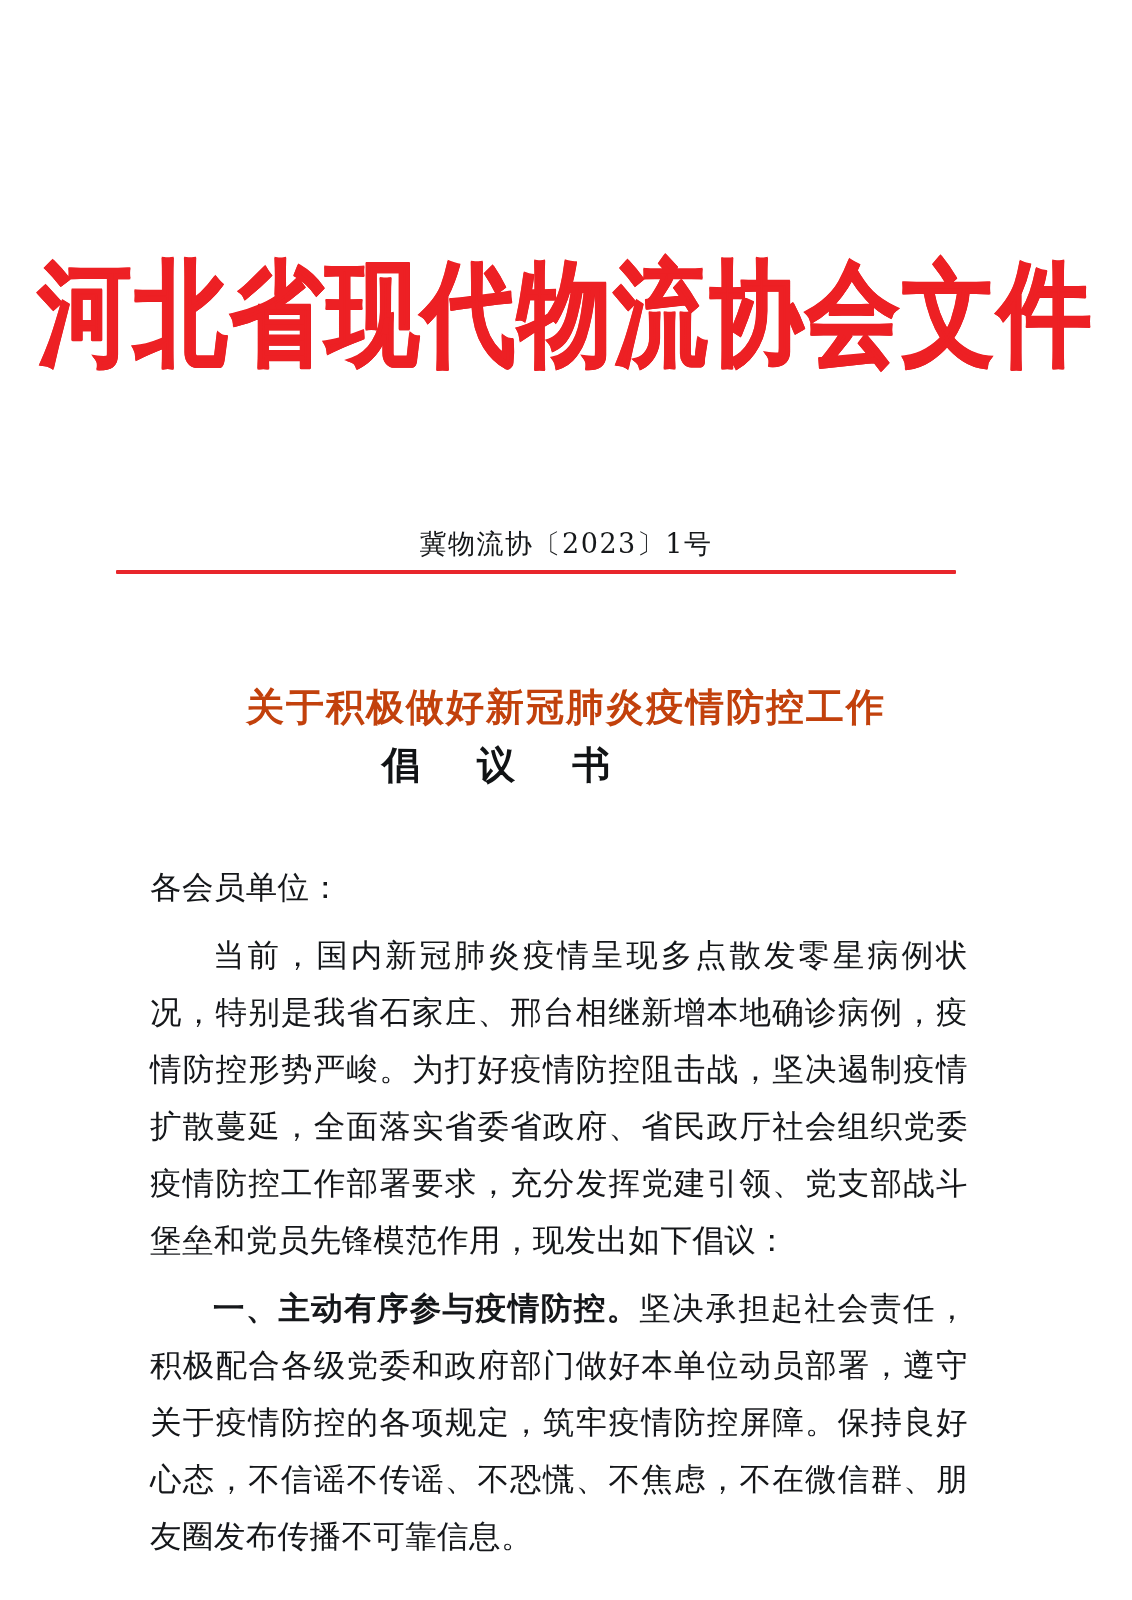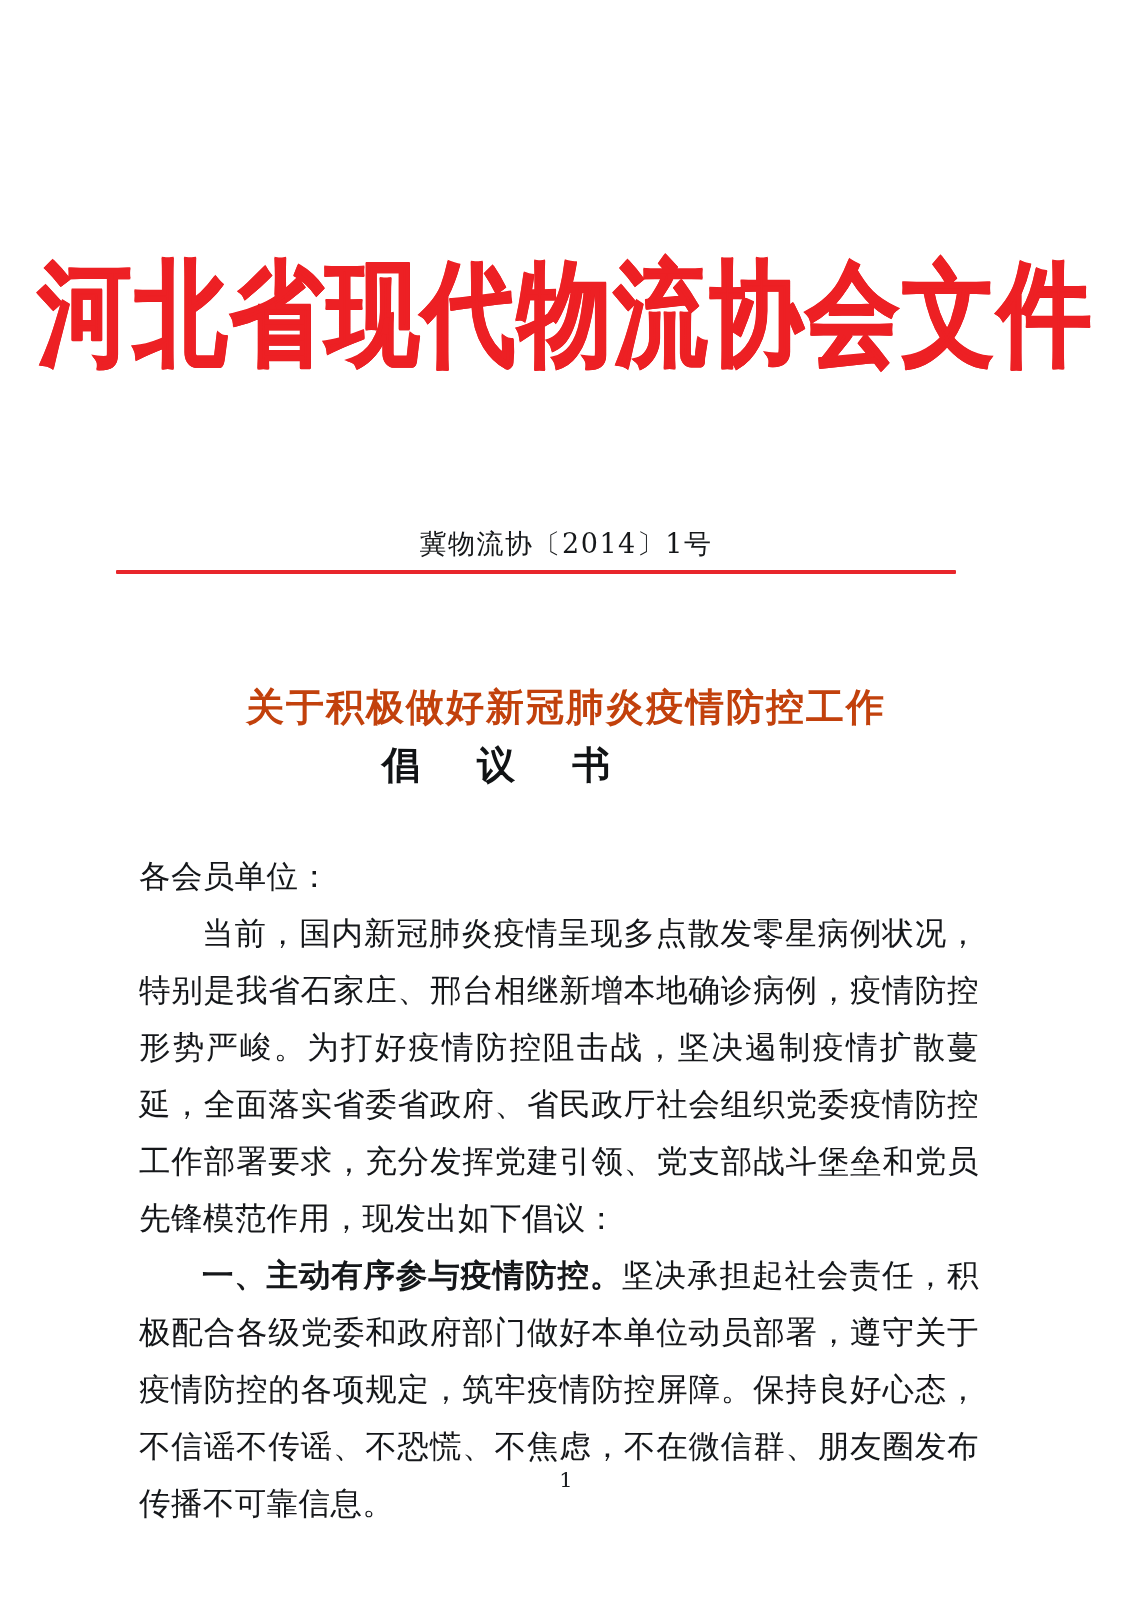--- a/index.html
+++ b/index.html
@@ -106,21 +106,21 @@
     top: 848px;
     width: 840px;
   }
   .para {
     font-size: 31.5px;
     line-height: 57px;
     color: #15171a;
     text-align: justify;
     text-justify: inter-character;
     letter-spacing: 0.4px;
-    margin: 0;
+    margin: 11px;
   }
   .para.indent {
     text-indent: 63px;
   }
   .para b {
     font-family: "DejaVu Sans", "Liberation Sans", sans-serif;
     font-weight: 700;
     letter-spacing: 0.2px;
   }
 
@@ -137,21 +137,21 @@
 </style>
 </head>
 <body>
 
 <div class="page">
 
   <div class="masthead">
     <span class="masthead-title">河北省现代物流协会文件</span>
   </div>
 
-  <div class="docnum">冀物流协〔2014〕1号</div>
+  <div class="docnum">冀物流协〔2023〕1号</div>
 
   <div class="red-rule"></div>
 
   <div class="doc-title">关于积极做好新冠肺炎疫情防控工作</div>
 
   <div class="doc-subtitle">倡 议 书</div>
 
   <div class="body-block">
 
     <p class="para">各会员单位：</p>

